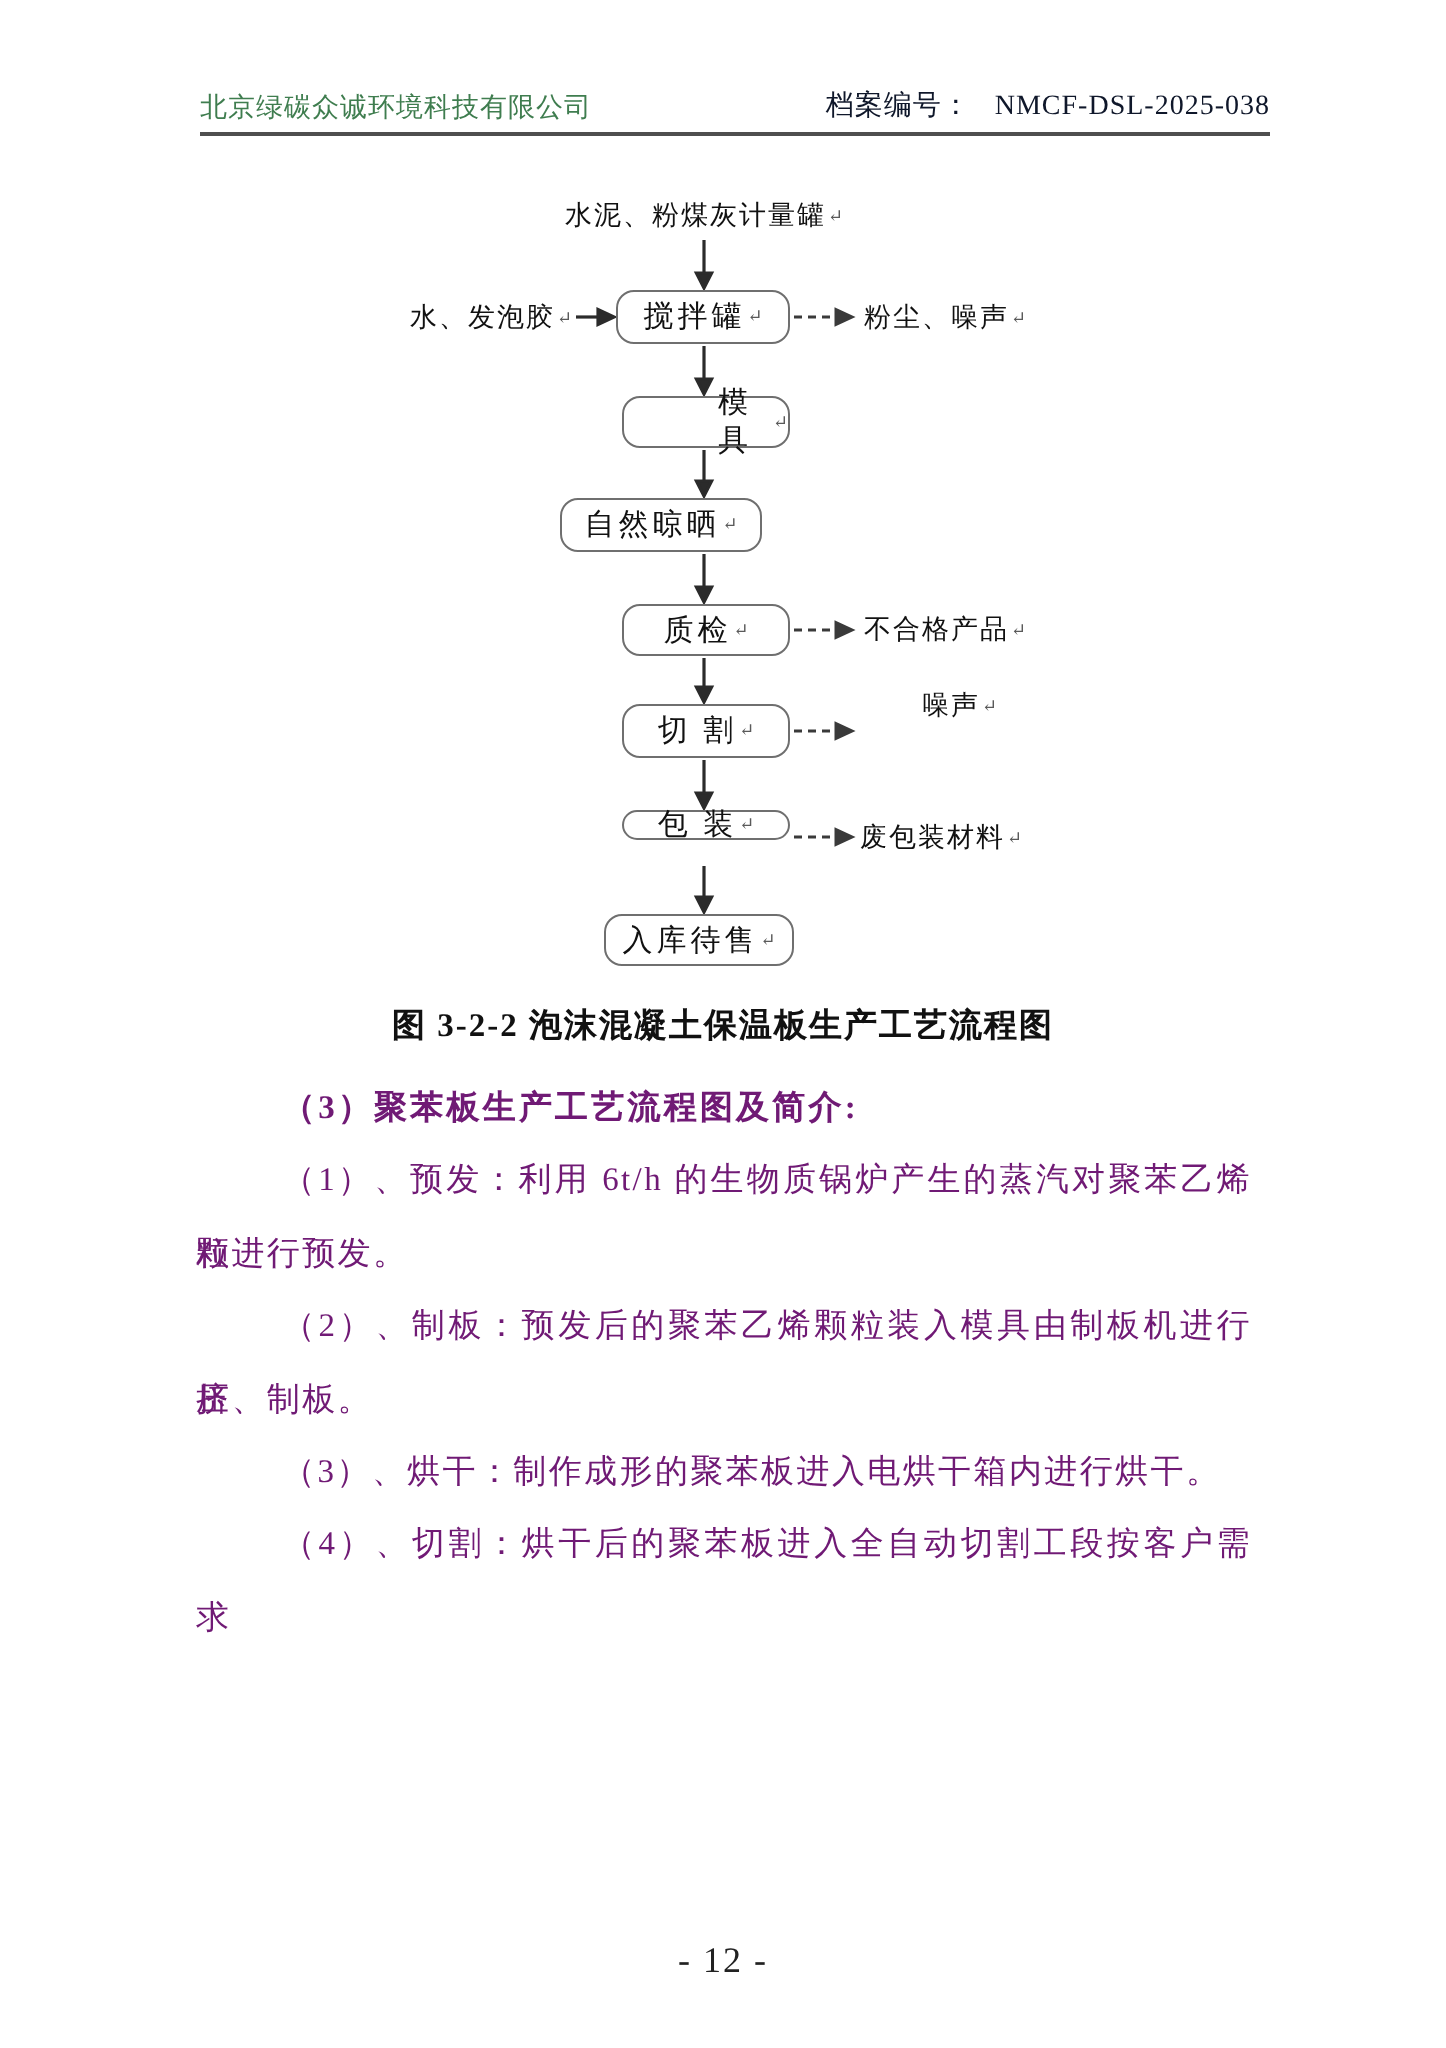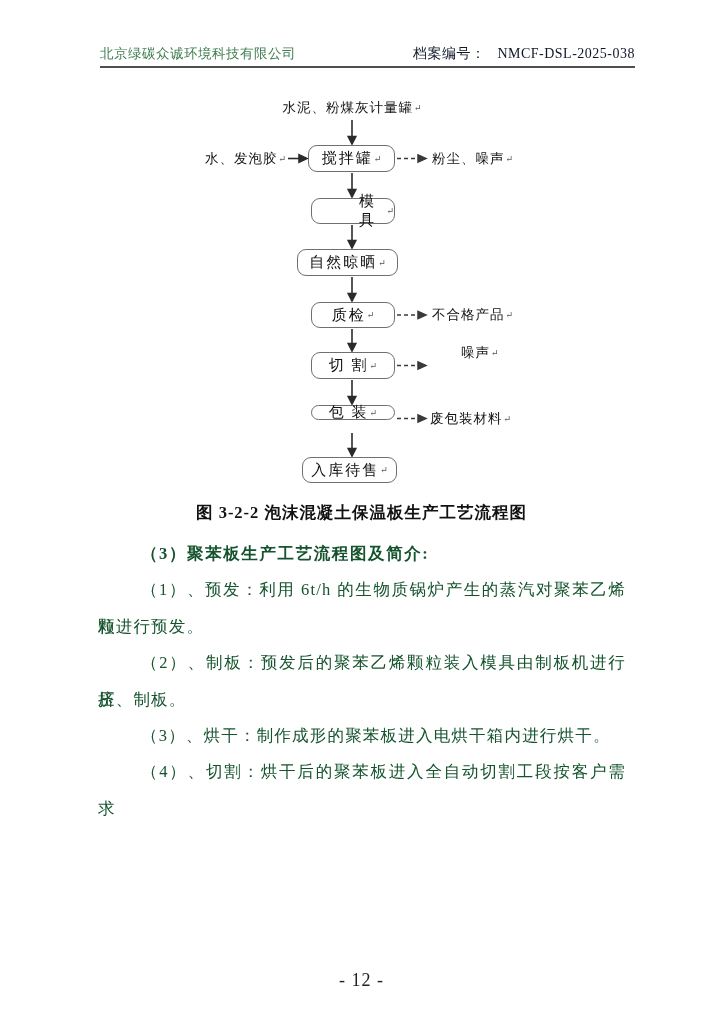--- a/index.html
+++ b/index.html
@@ -27,21 +27,21 @@
   }
   .fc-text{position:absolute;font-size:13.5px;color:#111;letter-spacing:1px;white-space:nowrap;}
   .crlf{font-size:9px;color:#5a5a5a;letter-spacing:0;vertical-align:1px;margin-left:1px;}
   
   .caption{
     position:absolute;left:0;top:502px;width:723px;text-align:center;
     font-weight:bold;font-size:16.5px;letter-spacing:1px;color:#111;
   }
   .bodytext{position:absolute;left:98px;top:536px;width:528px;}
   .line{
-    height:36.4px;line-height:36.4px;font-size:16.5px;color:#14532d;
+    height:36.4px;line-height:36.4px;font-size:16.5px;color:#701a75;
     letter-spacing:1.2px;white-space:normal;
   }
   .line.first{text-indent:43px;}
   .line.bold{font-weight:bold;letter-spacing:1.6px;}
   .line.justify{text-align:justify;text-align-last:justify;}
   
   .footer{
     position:absolute;left:0;top:936px;width:723px;text-align:center;
     font-size:18px;color:#222;letter-spacing:1px;margin-top:34px;
   }
@@ -98,21 +98,21 @@
     <div class="fc-text" style="left:180px;top:55px;width:106px;text-align:right;"><span>水、发泡胶</span><span class="crlf">↵</span></div>
 
     <div class="fc-box" style="left:308px;top:50px;width:87px;height:27px;">
         <span>搅拌罐</span>
         <span class="crlf">↵</span>
       </div>
     <div class="fc-box" style="left:311px;top:103px;width:84px;height:26px;padding-left:47px;">
         <span>模 具</span>
         <span class="crlf">↵</span>
       </div>
-    <div class="fc-box" style="left:297px;top:154px;width:101px;height:27px;">
+    <div class="fc-box" style="left:280px;top:154px;width:101px;height:27px;">
         <span>自然晾晒</span>
         <span class="crlf">↵</span>
       </div>
     <div class="fc-box" style="left:311px;top:207px;width:84px;height:26px;">
         <span>质检</span>
         <span class="crlf">↵</span>
       </div>
     <div class="fc-box" style="left:311px;top:257px;width:84px;height:27px;">
         <span>切 割</span>
         <span class="crlf">↵</span>

